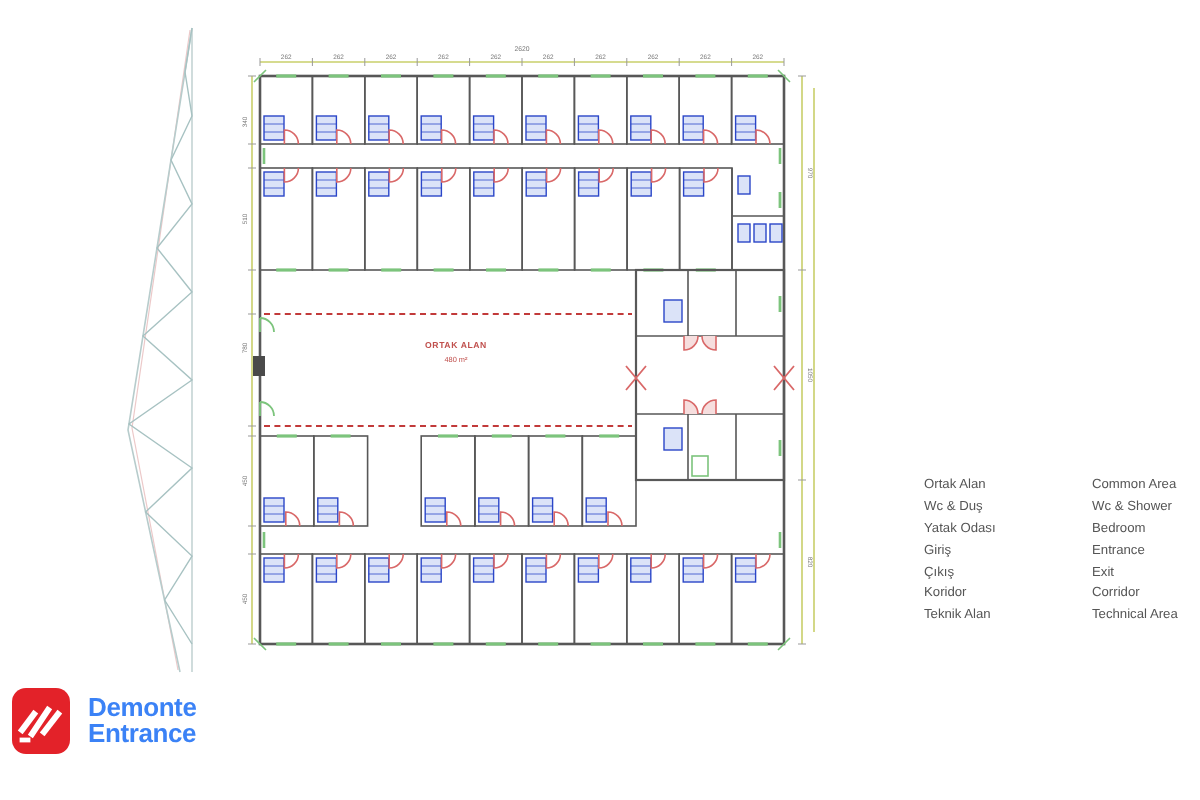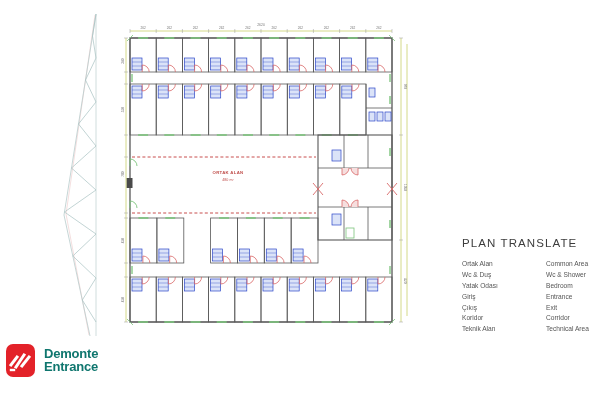--- a/index.html
+++ b/index.html
@@ -271,21 +271,20 @@
       <g>
         <path d="M401,38 V322 M407,44 V316" stroke="#c9cf6a" stroke-width="0.8" fill="none"></path>
         <path d="M399,38 h4 M399,135 h4 M399,240 h4 M399,322 h4 " stroke="#999" stroke-width="0.5" fill="none"></path>
         <text font-size="3.2" fill="#777777" text-anchor="middle" font-family="Liberation Sans, sans-serif" x="404" y="86.5" transform="rotate(90 404 86.5)">970</text>
         <text font-size="3.2" fill="#777777" text-anchor="middle" font-family="Liberation Sans, sans-serif" x="404" y="187.5" transform="rotate(90 404 187.5)">1050</text>
         <text font-size="3.2" fill="#777777" text-anchor="middle" font-family="Liberation Sans, sans-serif" x="404" y="281" transform="rotate(90 404 281)">820</text>
       </g>
     </svg>
 
   <div class="legend">
-    <div class="lg-title">PLAN TRANSLATE</div>
     <ul class="lg-rows" id="legend-rows">
         <li>
           <span class="tr">Ortak Alan</span>
           <span class="en">Common Area</span>
         </li>
         <li>
           <span class="tr">Wc &amp; Duş</span>
           <span class="en">Wc &amp; Shower</span>
         </li>
         <li>
@@ -313,19 +312,19 @@
 
   <div class="logo">
     <div class="logo-mark" id="logo-mark" style="background: rgb(227, 34, 41);">
       <svg width="29" height="33" viewBox="0 0 29 33">
         <path d="M5,21 L11,13" stroke="#fff" stroke-width="3" stroke-linecap="square" fill="none"></path>
         <path d="M10,23 L18,11" stroke="#fff" stroke-width="3" stroke-linecap="square" fill="none"></path>
         <path d="M16,22 L23,13" stroke="#fff" stroke-width="3" stroke-linecap="square" fill="none"></path>
         <path d="M5,26 L8,26" stroke="#fff" stroke-width="2.4" stroke-linecap="square" fill="none"></path>
       </svg>
     </div>
-    <div class="logo-text" id="logo-text" style="color: #0f766e;">
+    <div class="logo-text" id="logo-text" style="color: #3b82f6;">
       <div>Demonte</div>
       <div>Entrance</div>
     </div>
   </div>
 
 </div>
 
 </body></html>

